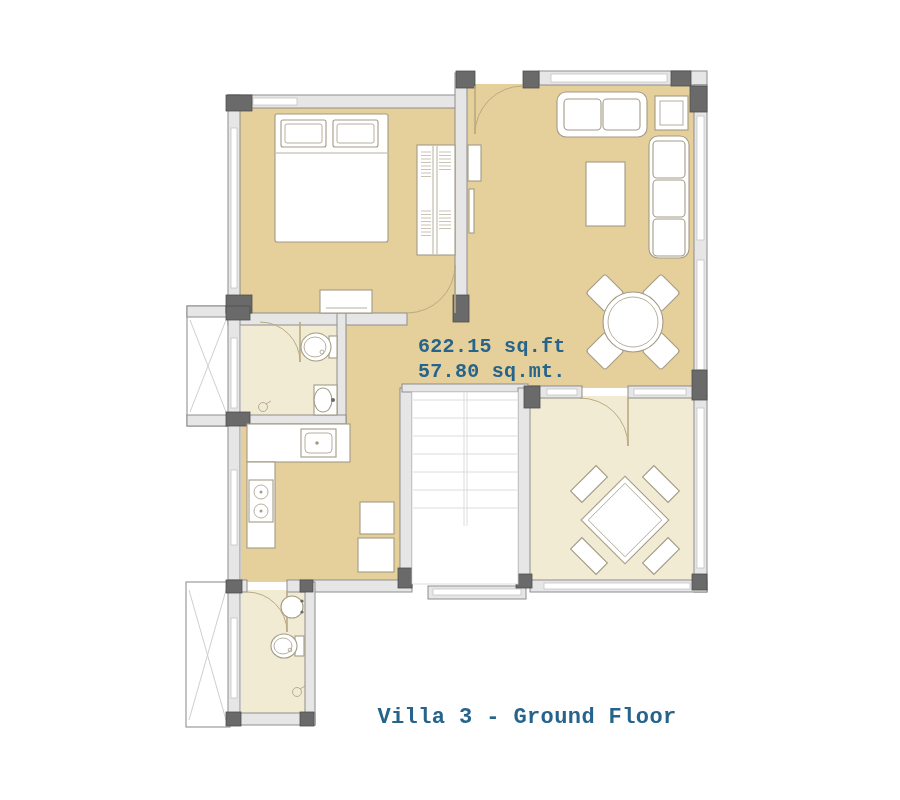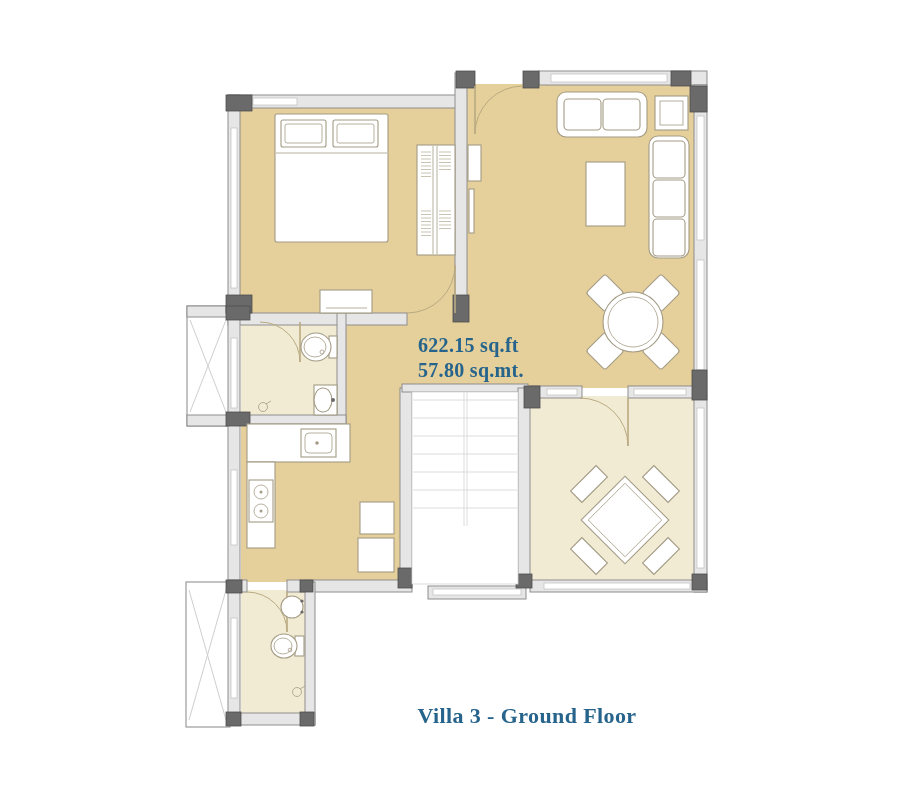--- a/index.html
+++ b/index.html
@@ -1,18 +1,18 @@
 <!DOCTYPE html>
 <html style="--background: #ffffff; --floor-main: #e5cf9a; --floor-light: #f2ebd3; --wall-fill: #e6e6e6; --wall-stroke: #8e8e8e; --column-fill: #6a6a6a; --window-fill: #ffffff; --furniture-stroke: #a49c86; --label-blue: #26648c;"><head>
 <meta charset="utf-8">
 <title>Floor Plan</title>
 <style>
   html,body{margin:0;padding:0;background:var(--background,#fff);}
   .stage{position:relative;width:900px;height:800px;background:var(--background,#fff);overflow:hidden;
-         font-family:Liberation Serif, serif;}
+         font-family:Liberation Mono, monospace;}
   svg{display:block}
   .floorA{fill:var(--floor-main,#e5cf9a);}
   .floorB{fill:var(--floor-light,#f2ebd3);}
   .wall{fill:var(--wall-fill,#e6e6e6);stroke:var(--wall-stroke,#8e8e8e);stroke-width:1;}
   .win{fill:var(--window-fill,#ffffff);stroke:#bdbdbd;stroke-width:.7;}
   .col{fill:var(--column-fill,#6a6a6a);stroke:#4f4f4f;stroke-width:.8;}
   .furn{fill:#ffffff;stroke:var(--furniture-stroke,#a49c86);stroke-width:1.1;}
   .furnThin{fill:none;stroke:var(--furniture-stroke,#a49c86);stroke-width:.8;}
   .arc{fill:none;stroke:#b9aa82;stroke-width:1;}
   .leaf{stroke:#b9aa82;stroke-width:1.6;}

